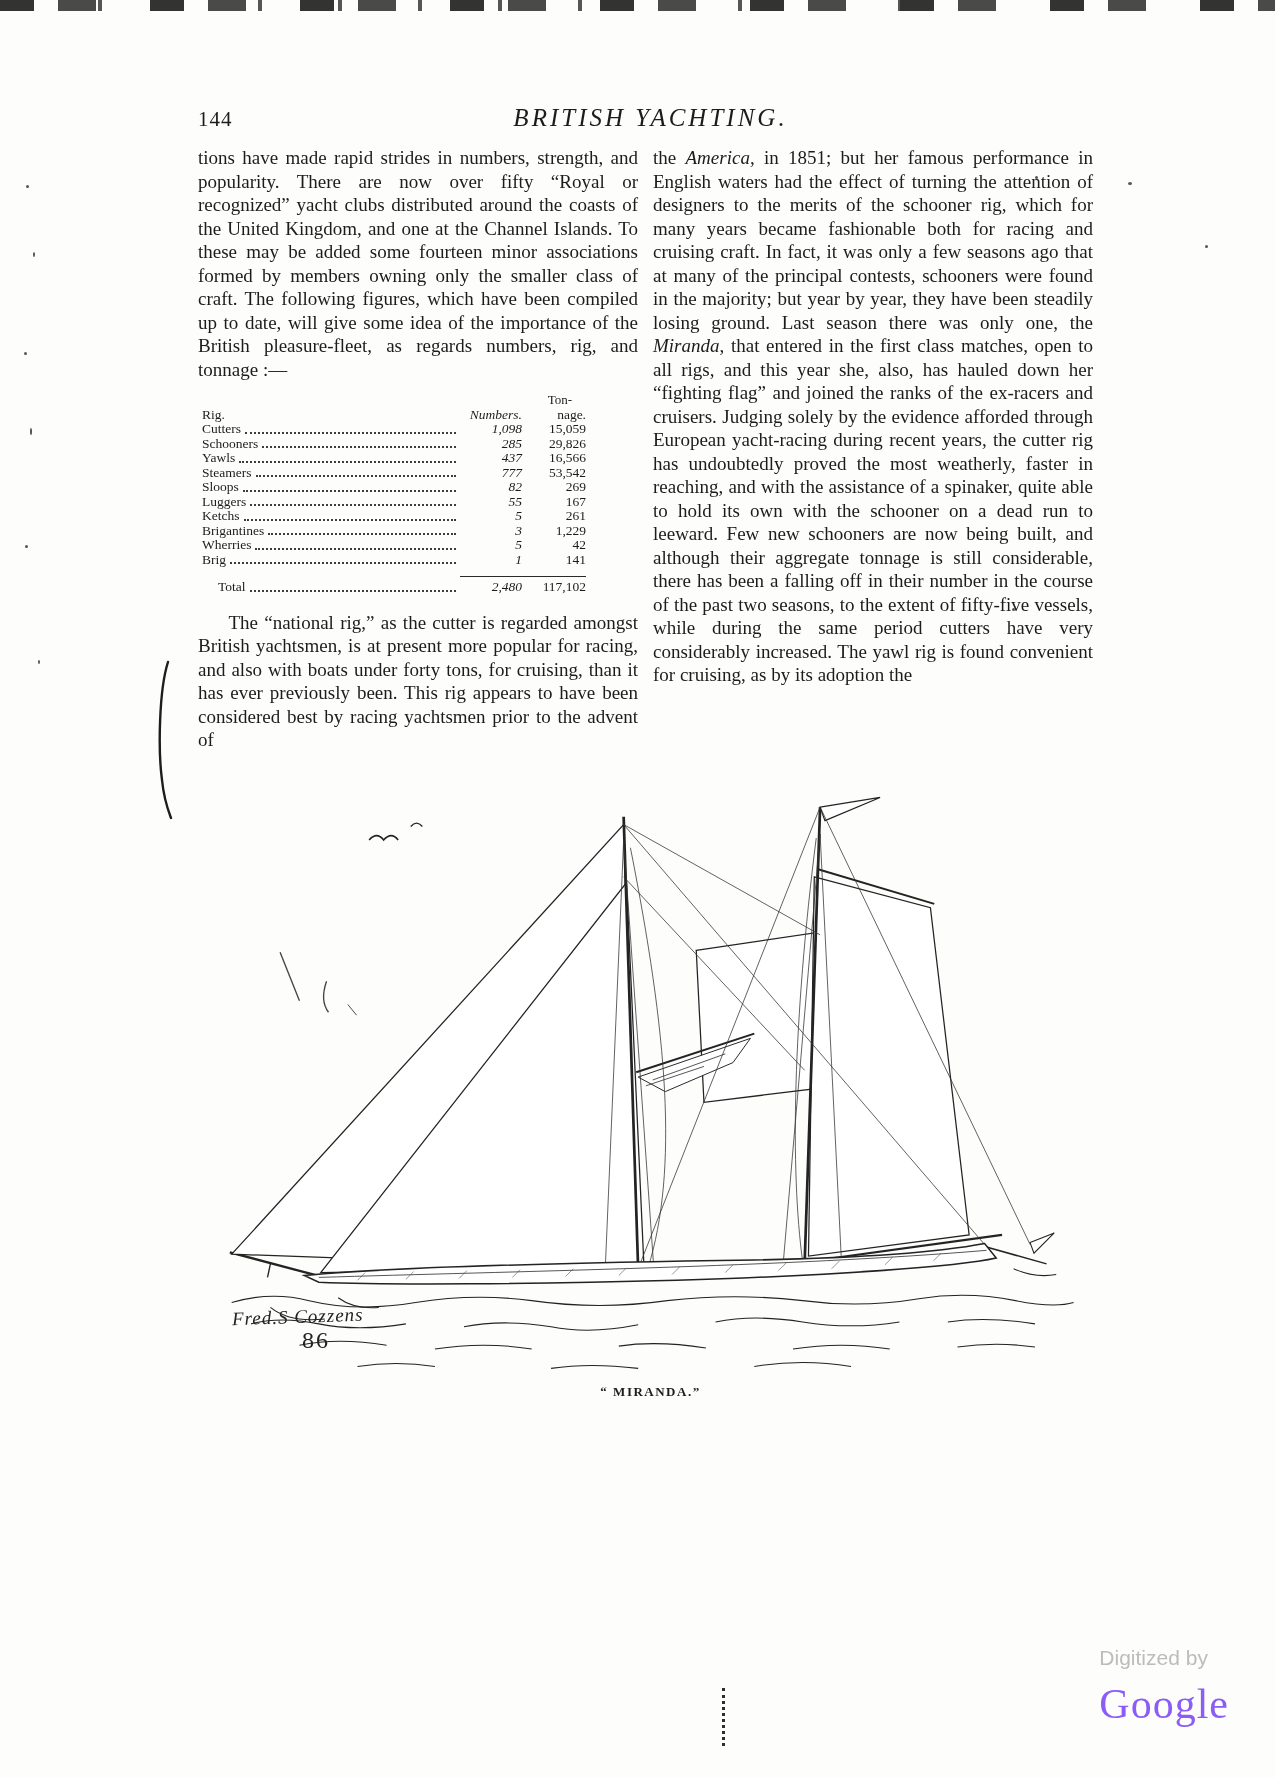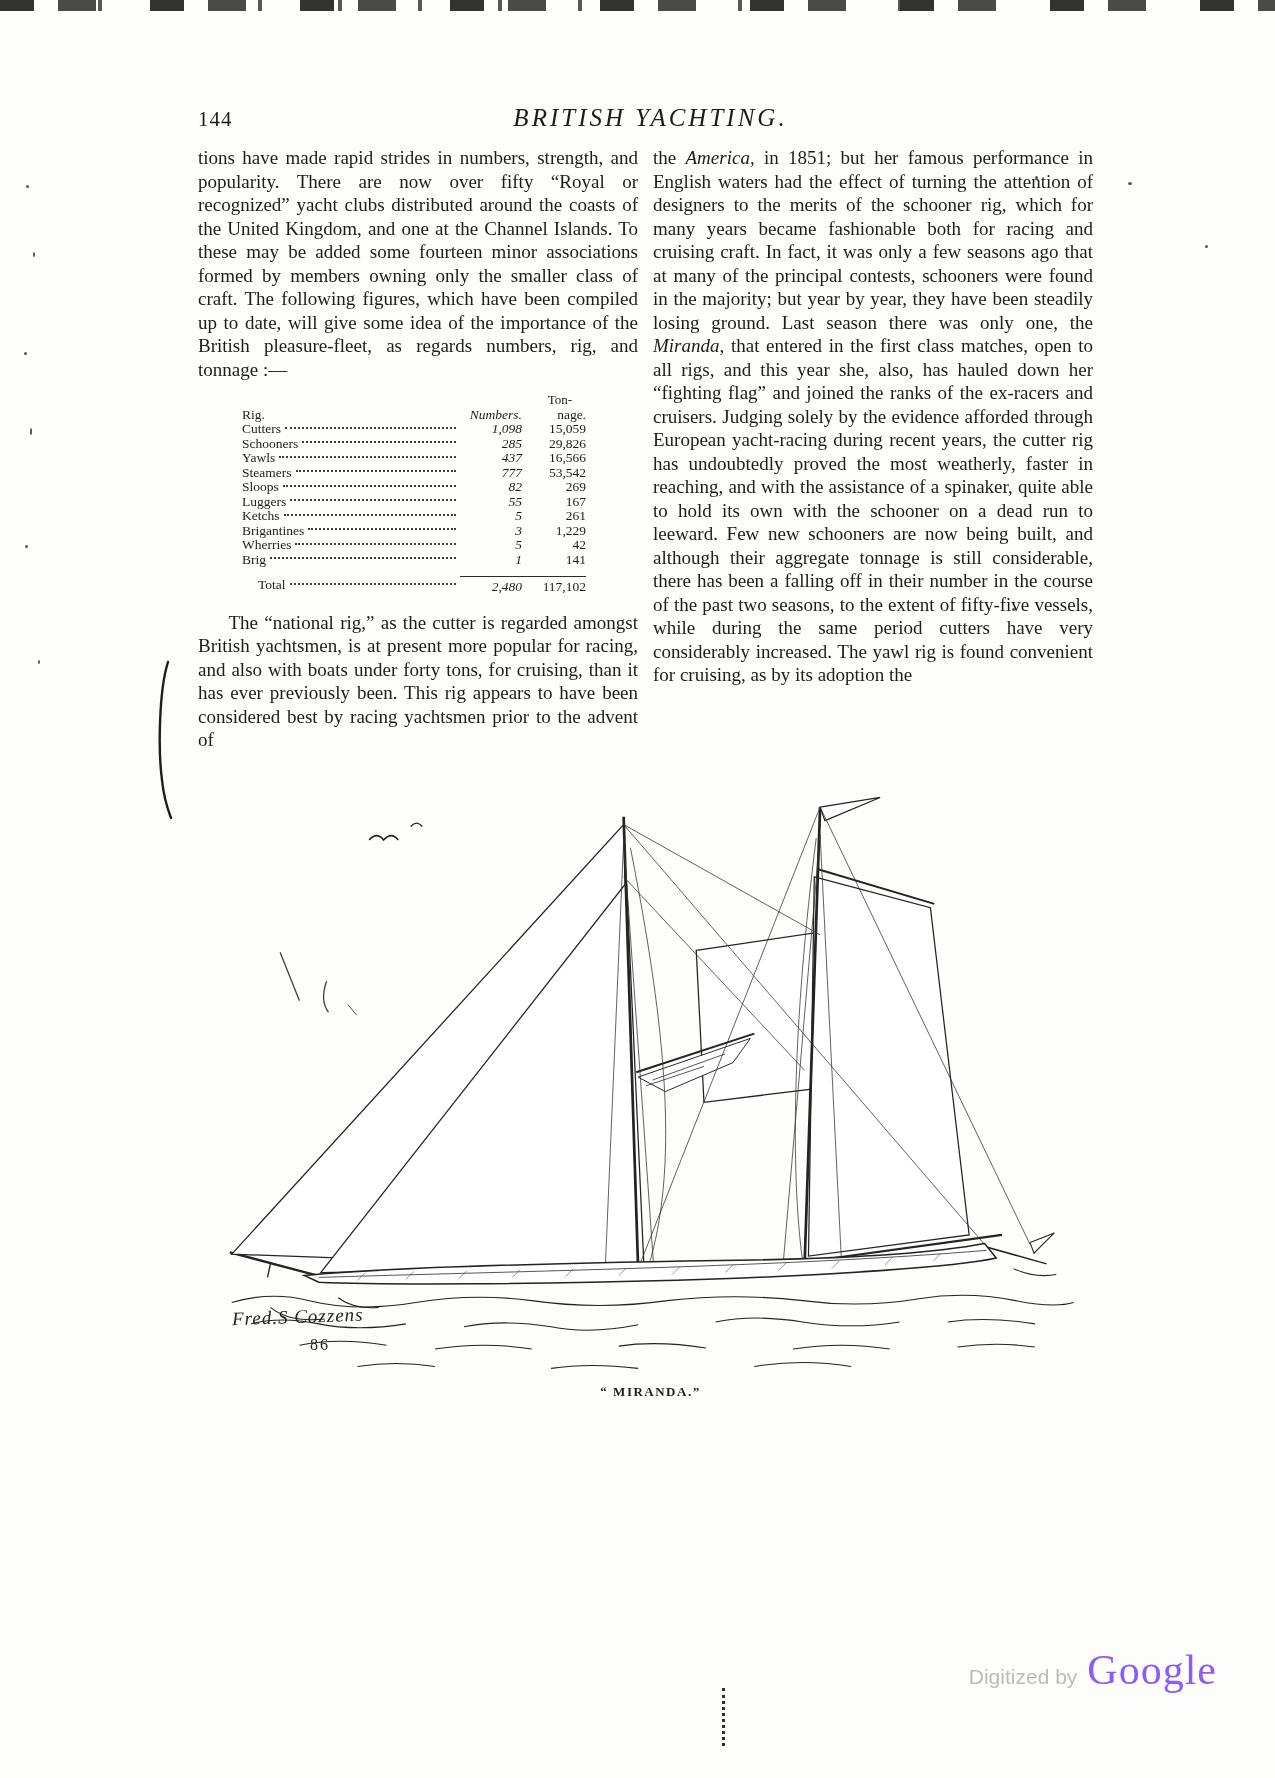--- a/index.html
+++ b/index.html
@@ -36,49 +36,49 @@
   }
   
   .cols{display:flex;gap:15px;}
   .col{width:440px;font-size:19px;line-height:23.5px;text-align:justify;}
   .col p{margin:0;}
   .indent{text-indent:1.6em;}
   .ital{font-style:italic;}
   
   .tbl{margin:12px 52px 16px 4px;font-size:13.5px;line-height:14.5px;}
   .tbl-ton-line{text-align:right;padding-right:14px;font-size:13px;}
-  .tbl-row{display:flex;align-items:center;margin-left:40px;}
+  .tbl-row{display:flex;align-items:flex-end;}
   .tbl-row .rig{white-space:nowrap;}
   .tbl-row .lead{flex:1;border-bottom:2px dotted #3c3c3c;margin:0 4px 3px 4px;min-width:8px;}
   .tbl-row.tbl-head .lead{border-bottom:none;}
   .tbl-row .num{width:62px;text-align:right;white-space:nowrap;font-style:italic;}
   .tbl-row .ton{width:64px;text-align:right;white-space:nowrap;}
   .tbl-row.total{margin-top:9px;}
   .tbl-row.total .rig{padding-left:16px;}
   .tbl-row.total .num,.tbl-row.total .ton{border-top:1px solid #2a2a2a;padding-top:3px;}
   
   .illo{position:relative;width:890px;height:600px;margin-top:28px;}
   .illo svg{display:block;}
   .signature{
     position:absolute;left:34px;bottom:52px;
     font-style:italic;font-size:19px;letter-spacing:1px;color:#222;
     transform:rotate(-2deg);
   }
   .signature-num{
-    position:absolute;left:112px;bottom:26px;
-    font-size:16px;letter-spacing:2px;color:#222;
+    position:absolute;left:104px;bottom:26px;
+    font-size:24px;letter-spacing:2px;color:#222;
   }
   .caption{
     text-align:center;font-size:13px;letter-spacing:1.5px;
     margin-top:4px;font-weight:bold;
   }
   
   .watermark{
-    position:absolute;right:58px;top:1646px;
-    color:#bcbcbc;display:flex;align-items:baseline;gap:10px;
+    position:absolute;right:46px;top:1646px;
+    color:#bcbcbc;display:flex;align-items:baseline;gap:10px;flex-direction:column;
   }
   .wm-small{font-family:"Liberation Sans","DejaVu Sans",sans-serif;font-size:21px;}
   .wm-logo{font-family:"Liberation Serif",serif;font-size:42px;letter-spacing:1px;color:#8b5cf6;}
 </style>
 </head>
 <body>
 
 <div class="scan-top"></div>
 <div>
   <span class="speck" style="left:26px;top:185px;width:3px;height:3px;"></span>

